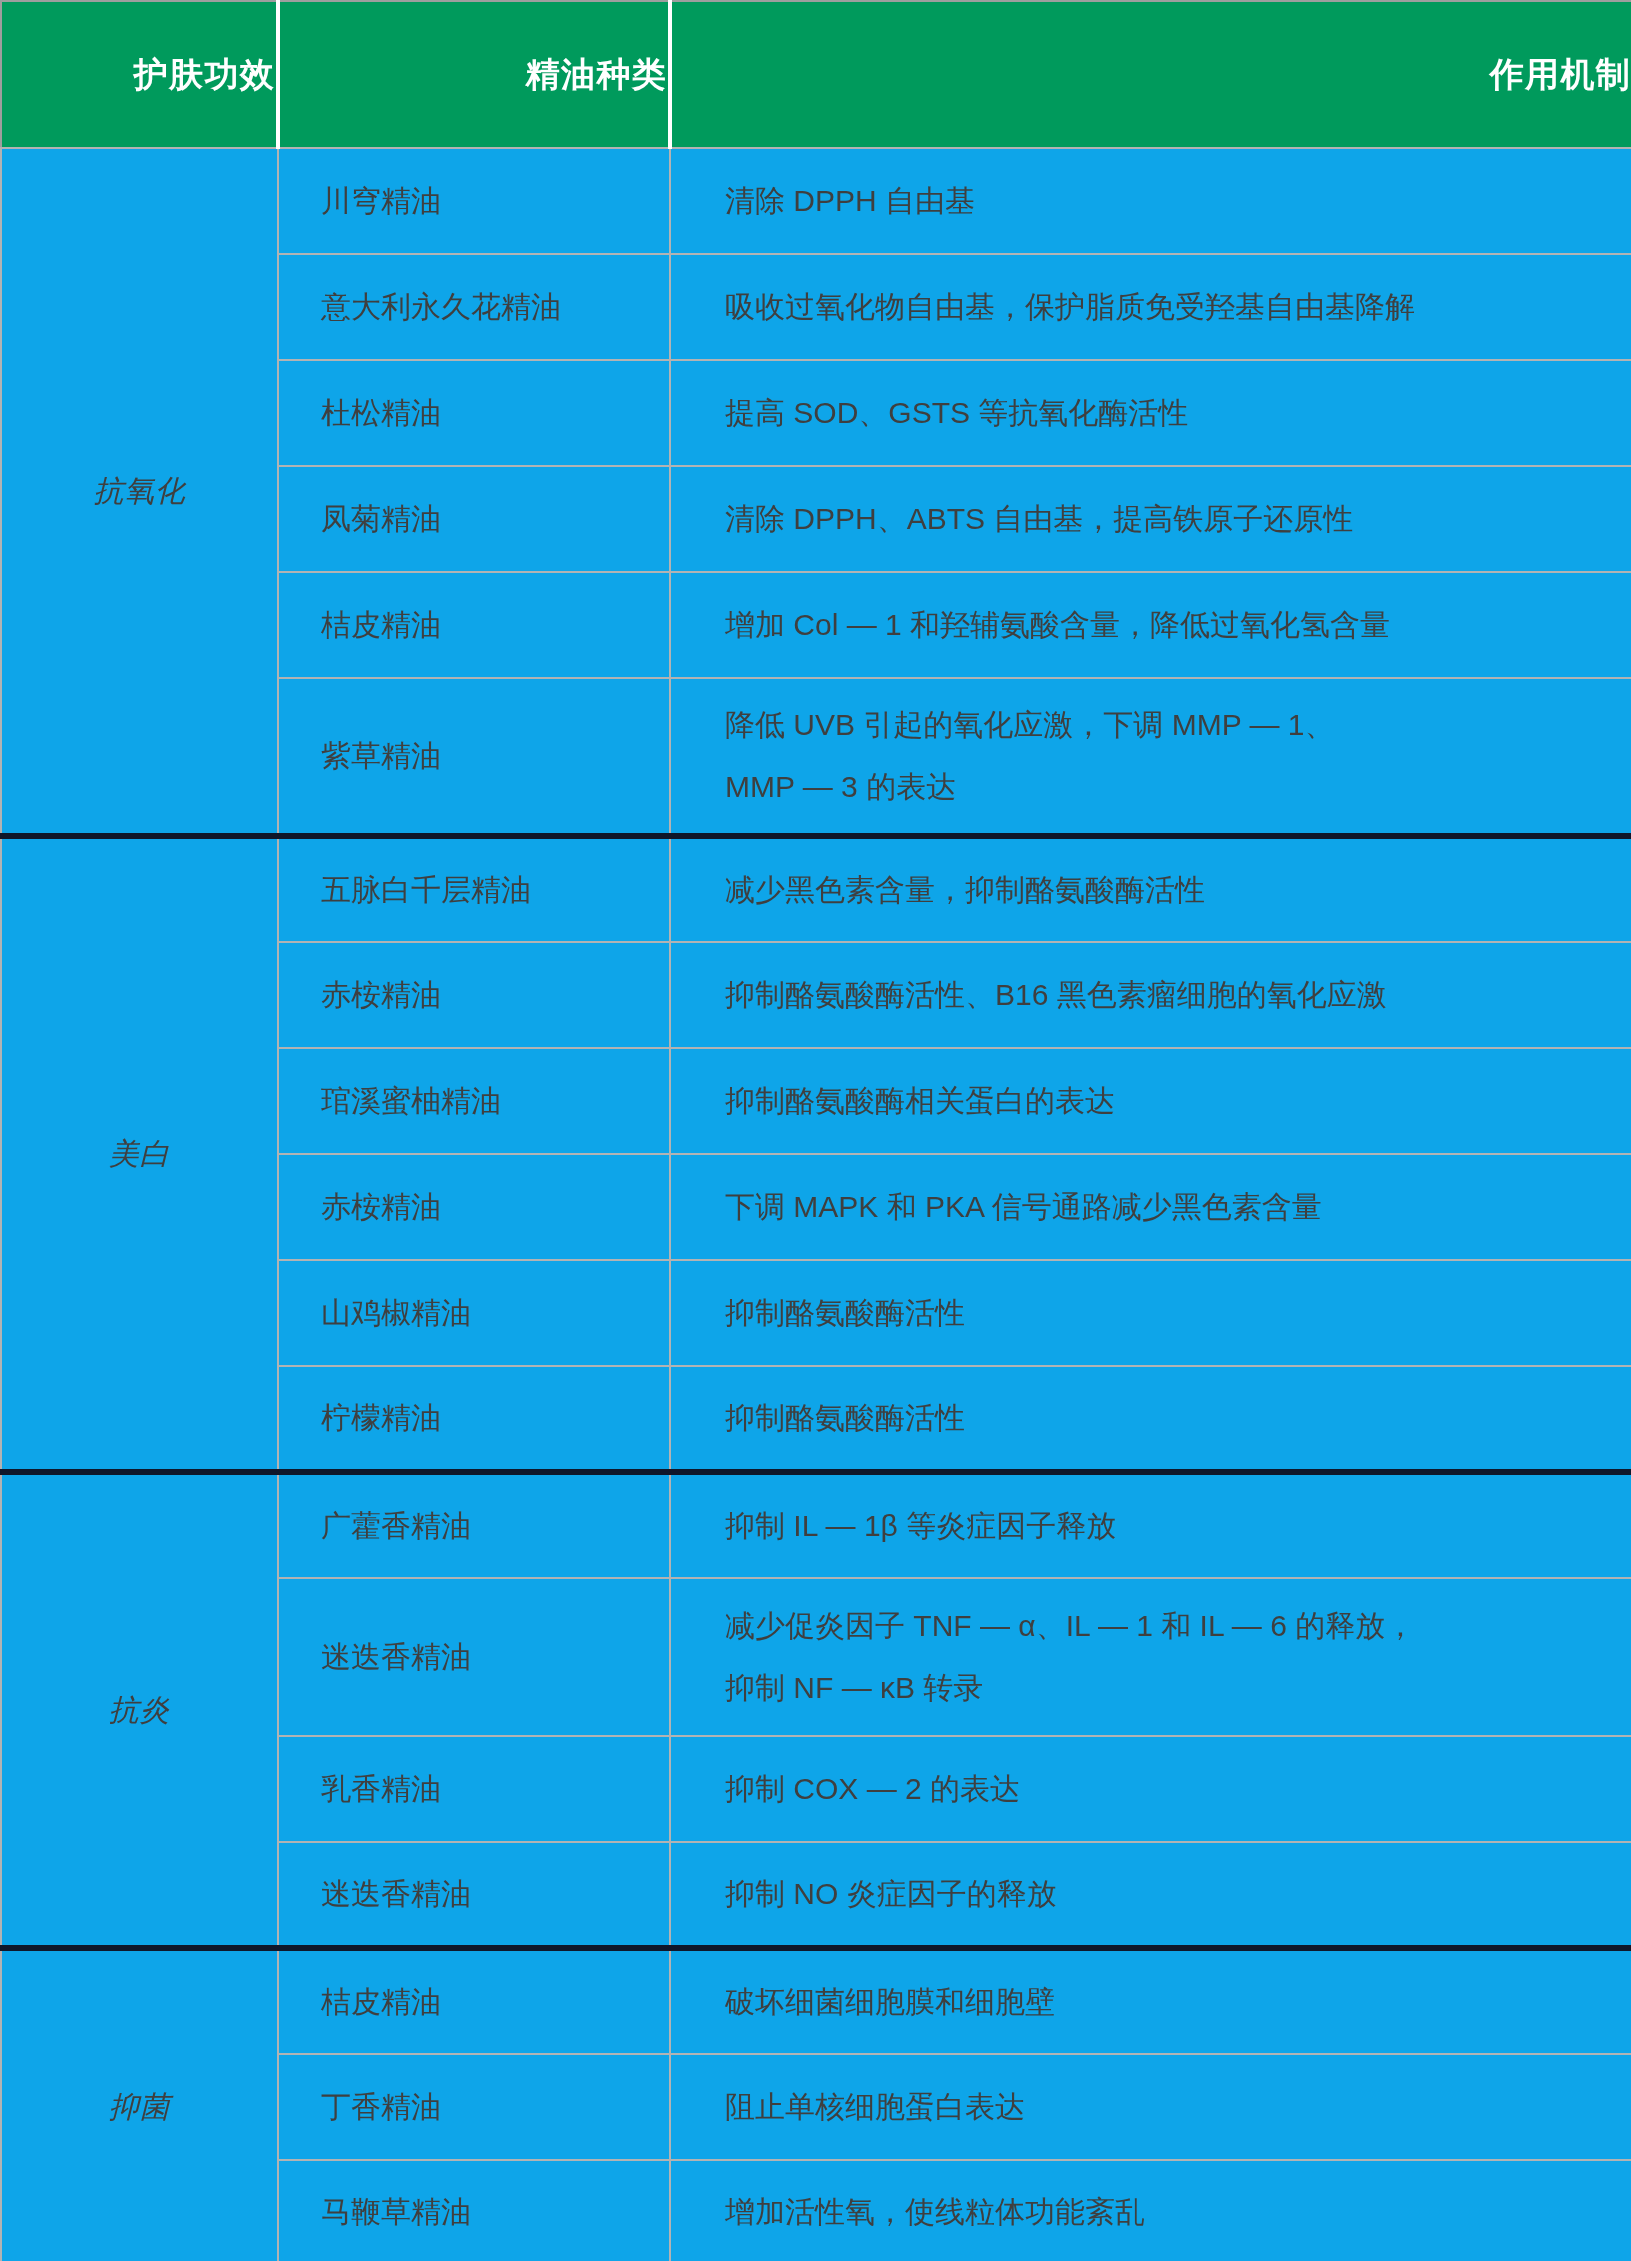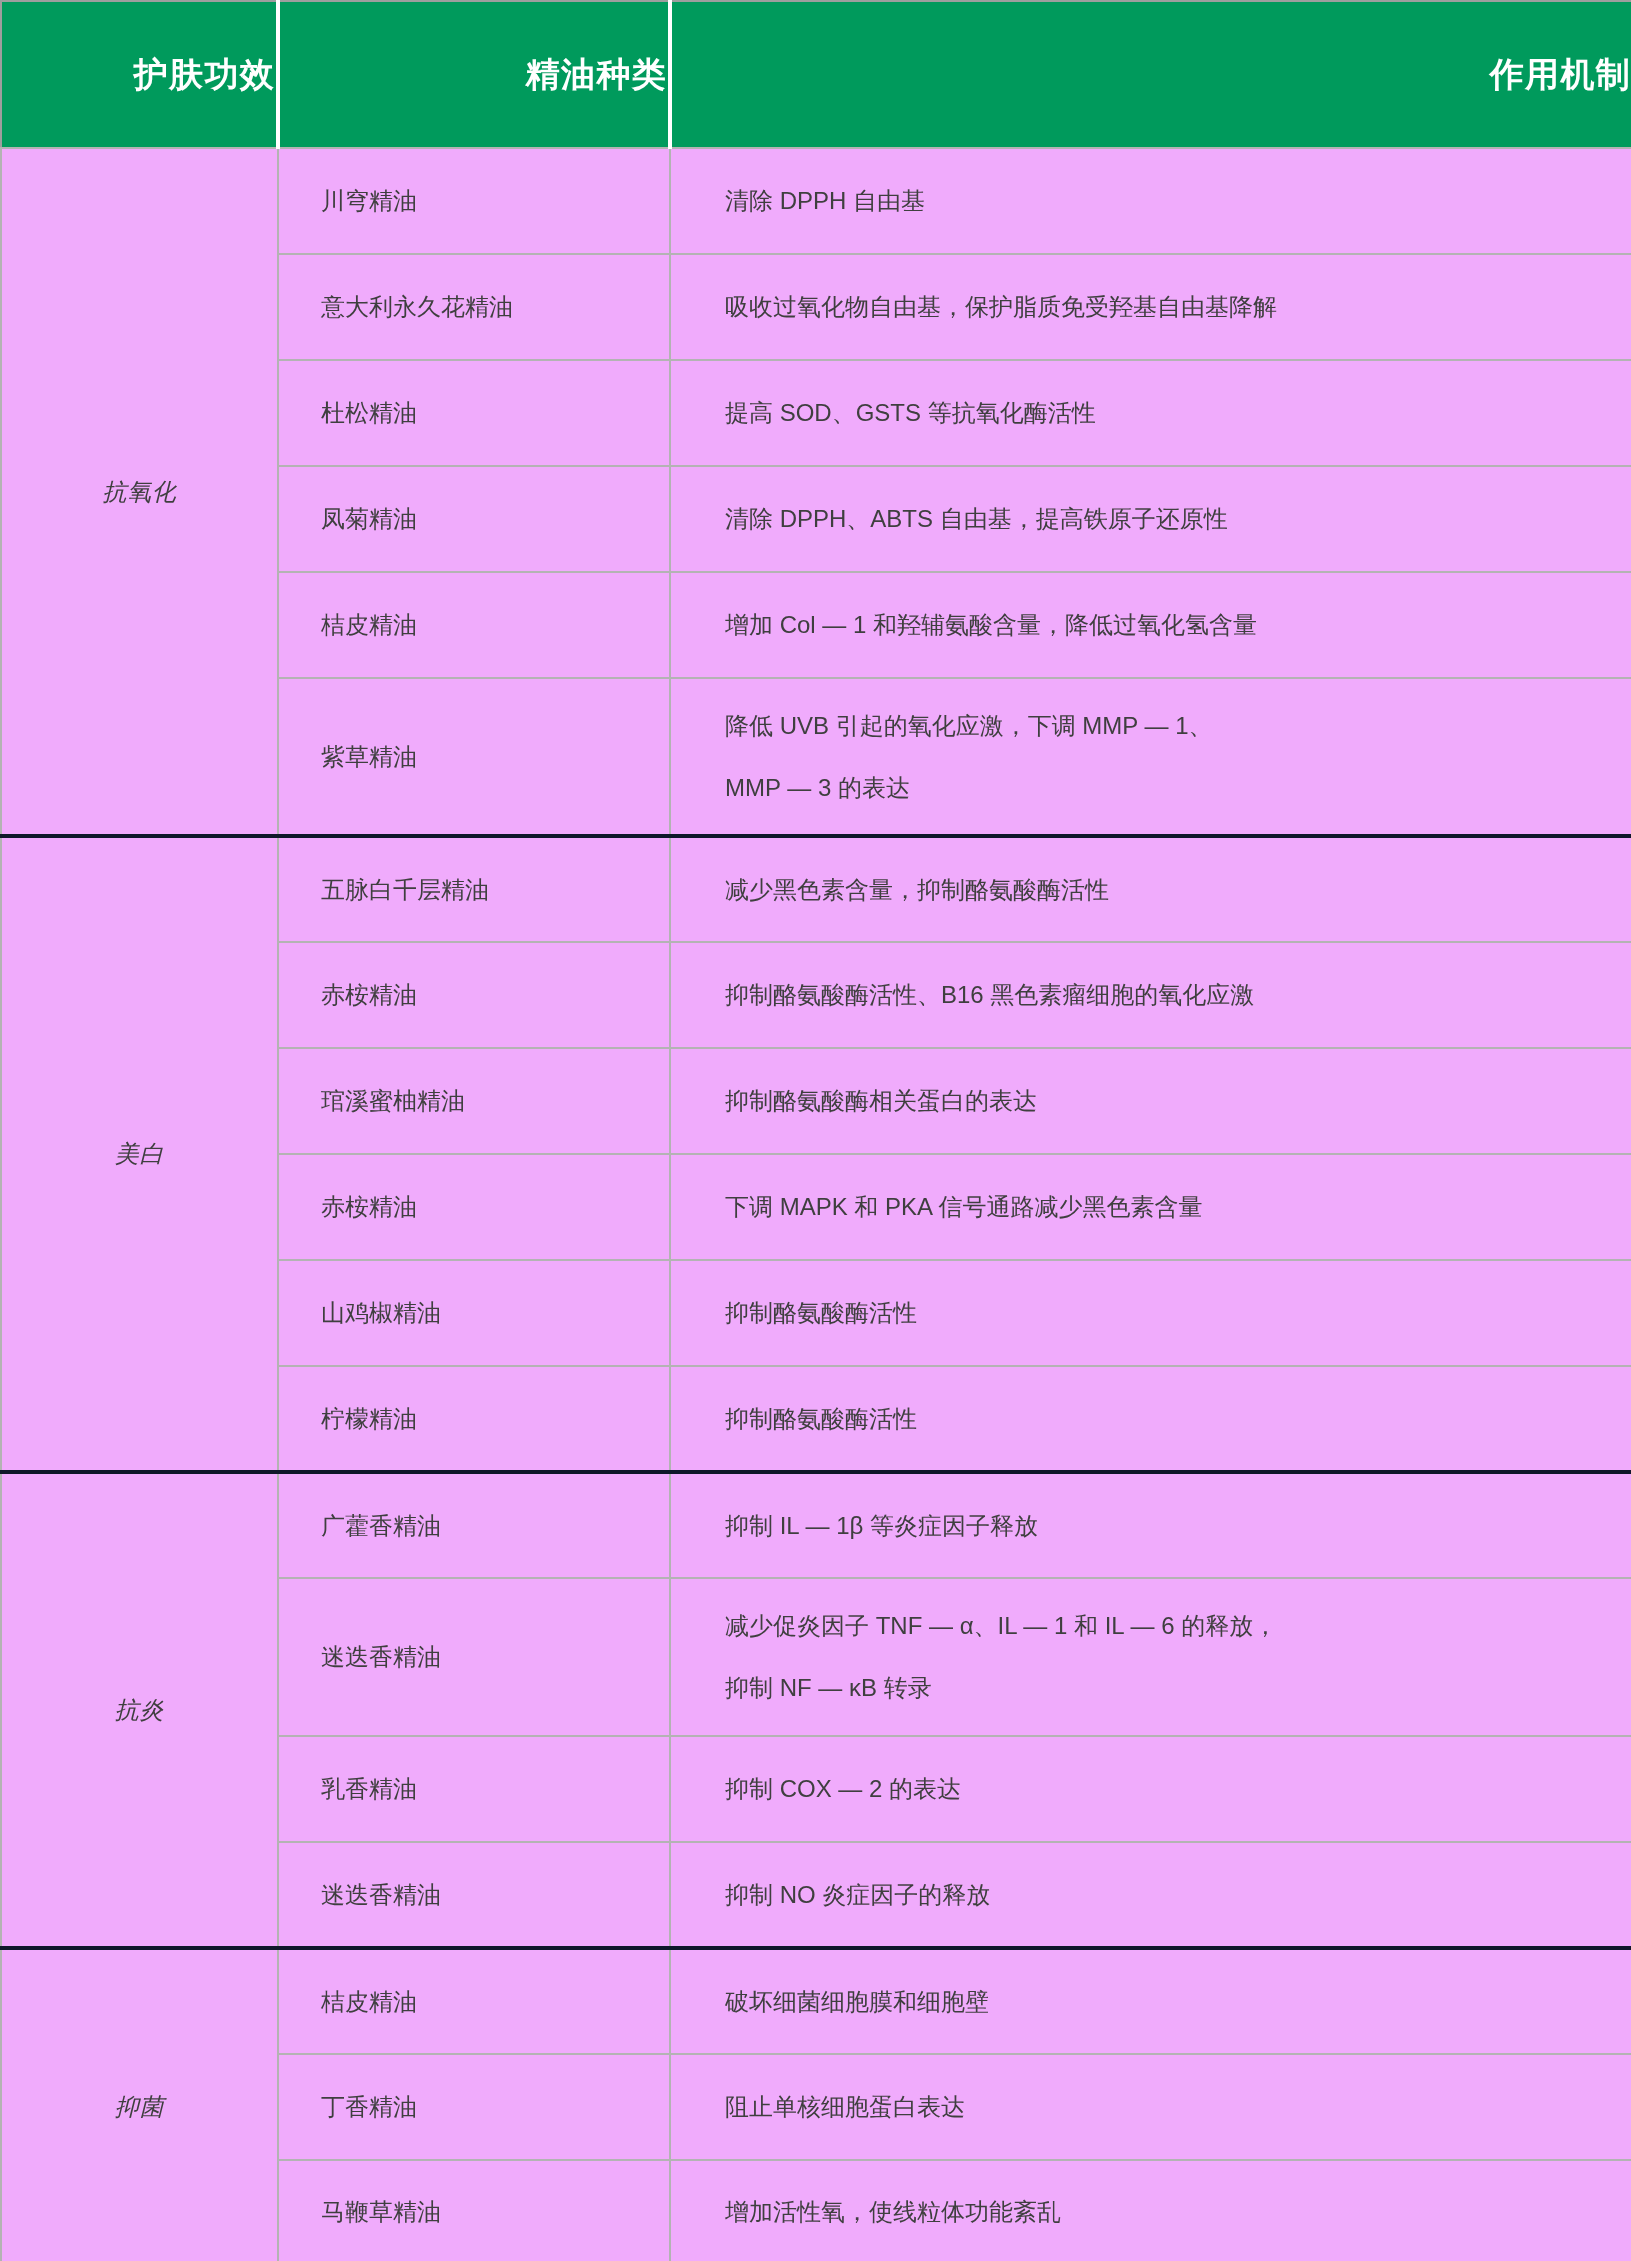--- a/index.html
+++ b/index.html
@@ -39,39 +39,39 @@
     vertical-align: middle;
     border-bottom: 2px solid #b3b3b3;
     letter-spacing: 1.3px;
   }
   tr.head th + th { border-left: 4px solid #ffffff; margin-top: 12px; }
 
   
   td {
     border: 2px solid #b3b3b3;
     color: #3f3f3f;
-    font-size: 24px;
+    font-size: 30px;
     line-height: 62px;
     vertical-align: middle;
     box-sizing: border-box;
-    background: #f0abfc;
+    background: #0ea5e9;
   }
   td.cat {
     text-align: center;
     letter-spacing: 0.7px;
     font-style: italic;
   }
   td.oil { padding-left: 42px; }
   td.mech { padding-left: 54px; white-space: pre-line; }
 
   tr.r-single { height: 106px; }
   tr.r-double { height: 158px; }
 
   
-  tr.sec-start td { border-top: 4px solid #0f172a; }
+  tr.sec-start td { border-top: 6px solid #0f172a; }
 </style>
 </head>
 <body>
 
 <div class="page">
   <table class="oils">
     <colgroup>
       <col class="c1">
         <col class="c2">
         <col class="c3">

